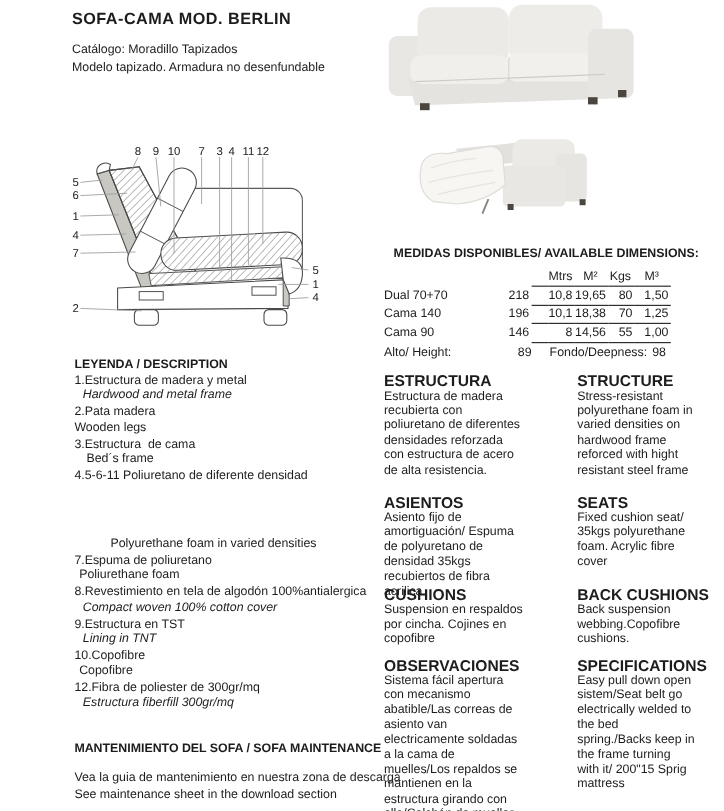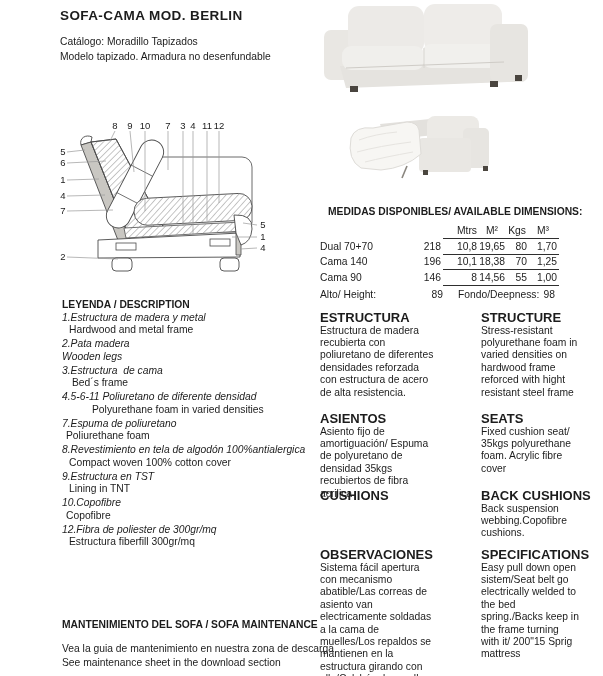--- a/index.html
+++ b/index.html
@@ -14,22 +14,22 @@
   .dims-table { border-collapse:collapse; font-size:10.3px; table-layout:fixed; }
   .dims-table td { padding:0 2px 0 0; height:14.5px; }
   .dims-table .hdr td { height:15px; vertical-align:bottom; padding-bottom:2px; text-align:center; }
   .dims-table .u { border-bottom:1px solid #2e2e2e; }
   .dims-table .num { text-align:right; }
   .dims-table .lbl { text-align:left; }
 
   
   .legend-item { margin-bottom:1.5px; }
   .legend-line { font-size:10.3px; line-height:12.5px; white-space:pre-wrap; }
-  .i0 { padding-left:0;font-style:italic; } .i1 { padding-left:4px; } .i2 { padding-left:7px; }
-  .i3 { padding-left:10px; } .i4 { padding-left:30px; }
+  .i0 { padding-left:0; } .i1 { padding-left:4px; } .i2 { padding-left:7px;font-style:italic; }
+  .i3 { padding-left:10px; } .i4 { padding-left:30px;margin-top:44px; }
 
   
   .sect { position:absolute; left:320px; width:280px; }
   .sect .colA { position:absolute; left:0; width:132px; }
   .sect .colB { position:absolute; left:138px; width:138px;margin-left:23px; }
   .sect-title { font-size:13px; font-weight:bold; line-height:13px; }
   .sect-text { font-size:10.3px; line-height:12.4px; white-space:pre-line; margin-top:0.5px; }
 </style>
 </head>
 <body>
@@ -175,21 +175,21 @@
         <td class="u">Kgs</td>
         <td class="u">M³</td>
       </tr>
       <tr>
         <td class="lbl">Dual 70+70</td>
         <td class="num">218</td>
         <td class="u"></td>
         <td class="num u">10,8</td>
         <td class="num u">19,65</td>
         <td class="num u">80</td>
-        <td class="num u">1,70</td>
+        <td class="num u">1,50</td>
       </tr>
       <tr>
         <td class="lbl">Cama 140</td>
         <td class="num">196</td>
         <td class="u"></td>
         <td class="num u">10,1</td>
         <td class="num u">18,38</td>
         <td class="num u">70</td>
         <td class="num u">1,25</td>
       </tr>
@@ -289,20 +289,23 @@
       <div class="sect-text">Fixed cushion seat/
 35kgs polyurethane
 foam. Acrylic fibre
 cover</div>
     </div>
   </div>
 
   <div class="sect" style="top:489px;">
     <div class="colA">
       <div class="sect-title">CUSHIONS</div>
+      <div class="sect-text">Suspension en respaldos
+por cincha. Cojines en
+copofibre</div>
     </div>
     <div class="colB">
       <div class="sect-title">BACK CUSHIONS</div>
       <div class="sect-text">Back suspension
 webbing.Copofibre
 cushions.</div>
     </div>
   </div>
 
   <div class="sect" style="top:548px;">

